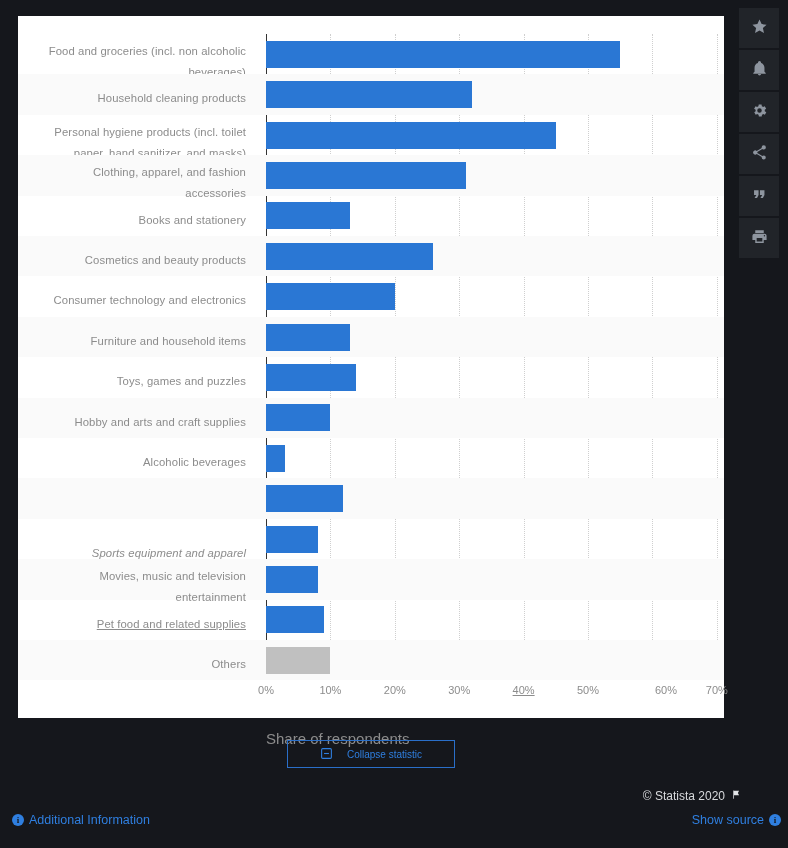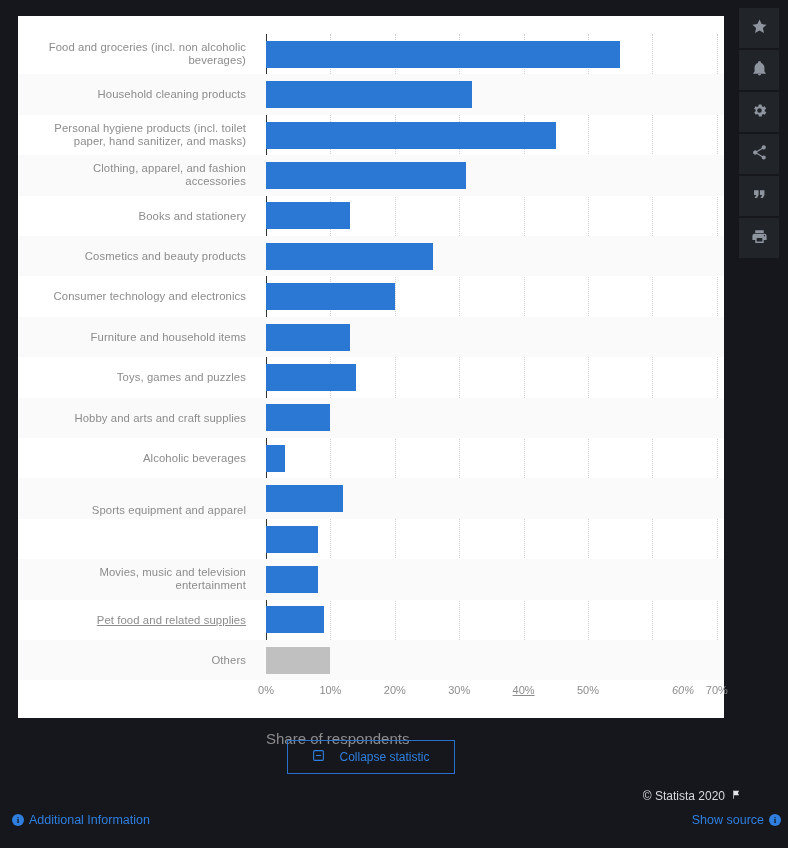--- a/index.html
+++ b/index.html
@@ -32,21 +32,21 @@
   }
   .chart-area { position: absolute; left: 0; top: 0; width: 706px; height: 702px; }
 
   .rowband {
     position: absolute; left: 0; width: 706px;
     background: #fafafa;
   }
   .rowlabel {
     position: absolute; left: 10px; width: 218px;
     text-align: right;
-    color: #8c8c8c; font-size: 11.3px; line-height: 13px;
+    color: #8c8c8c; font-size: 11.3px; line-height: 21px;
     letter-spacing: 0.1px;
   }
   .gridline {
     position: absolute; top: 18px; width: 1px; height: 646px;
     border-left: 1px dotted #cfcfcf;
   }
   .axisline {
     position: absolute; left: 248px; top: 18px;
     width: 1px; height: 646px; background: #333333;
   }
@@ -60,23 +60,23 @@
     text-align: center; color: #8c8c8c; font-size: 11px;
   }
   .xtitle {
     position: absolute; top: 714px; left: 248px; width: 456px;
     color: #8c8c8c; font-size: 15px;
   }
 
   
   .collapse-btn {
     position: absolute; left: 287px; top: 740px;
-    width: 168px; height: 34px;
+    width: 168px; height: 28px;
     border: 1px solid #2a6fc9; background: transparent;
-    color: #2f7fe0; font-size: 12px;
+    color: #2f7fe0; font-size: 10px;
     display: flex; align-items: center; justify-content: center; gap: 14px;
     cursor: pointer; font-family: "Liberation Sans", sans-serif;
   }
   .collapse-btn svg { width: 13px; height: 13px; stroke: #2f7fe0; fill: none; }
 
   
   .copyright {
     position: absolute; right: 46px; top: 789px;
     color: #d8dadd; font-size: 12px;
     display: flex; align-items: center; gap: 6px;
@@ -110,21 +110,21 @@
         <div class="xtick" style="left: 312.4px;">10%</div>
         <div class="gridline" style="left: 376.8px;"></div>
         <div class="xtick" style="left: 376.8px;">20%</div>
         <div class="gridline" style="left: 441.2px;"></div>
         <div class="xtick" style="left: 441.2px;">30%</div>
         <div class="gridline" style="left: 505.6px;"></div>
         <div class="xtick" style="left: 505.6px; text-decoration: underline;">40%</div>
         <div class="gridline" style="left: 570px;"></div>
         <div class="xtick" style="left: 570px;">50%</div>
         <div class="gridline" style="left: 634.4px;"></div>
-        <div class="xtick" style="left: 665px; font-style: italic;">60%</div>
+        <div class="xtick" style="left: 648px;">60%</div>
         <div class="gridline" style="left: 698.8px;"></div>
         <div class="xtick" style="left: 698.8px;">70%</div>
         <div class="rowlabel" style="top: 25px;">Food and groceries (incl. non alcoholic<br>beverages)</div>
         <div class="bar" style="top: 24.7px; width: 354.2px;"></div>
         <div class="rowband" style="top: 58.4px; height: 40.4px;"></div>
         <div class="rowlabel" style="top: 72.4px;">Household cleaning products</div>
         <div class="bar" style="top: 65.1px; width: 206.08px;"></div>
         <div class="rowlabel" style="top: 105.8px;">Personal hygiene products (incl. toilet<br>paper, hand sanitizer, and masks)</div>
         <div class="bar" style="top: 105.5px; width: 289.8px;"></div>
         <div class="rowband" style="top: 139.2px; height: 40.4px;"></div>
@@ -142,21 +142,21 @@
         <div class="bar" style="top: 307.5px; width: 83.72px;"></div>
         <div class="rowlabel" style="top: 355.2px;">Toys, games and puzzles</div>
         <div class="bar" style="top: 347.9px; width: 90.16px;"></div>
         <div class="rowband" style="top: 381.6px; height: 40.4px;"></div>
         <div class="rowlabel" style="top: 395.6px;">Hobby and arts and craft supplies</div>
         <div class="bar" style="top: 388.3px; width: 64.4px;"></div>
         <div class="rowlabel" style="top: 436px;">Alcoholic beverages</div>
         <div class="bar" style="top: 428.7px; width: 19.32px;"></div>
         <div class="rowband" style="top: 462.4px; height: 40.4px;"></div>
         <div class="bar" style="top: 469.1px; width: 77.28px;"></div>
-        <div class="rowlabel" style="top: 488px;">Sports equipment and apparel</div>
+        <div class="rowlabel" style="top: 527px; font-style: italic;">Sports equipment and apparel</div>
         <div class="bar" style="top: 509.5px; width: 51.52px;"></div>
         <div class="rowband" style="top: 543.2px; height: 40.4px;"></div>
         <div class="rowlabel" style="top: 550.2px;">Movies, music and television<br>entertainment</div>
         <div class="bar" style="top: 549.9px; width: 51.52px;"></div>
         <div class="rowlabel" style="top: 597.6px; text-decoration: underline;">Pet food and related supplies</div>
         <div class="bar" style="top: 590.3px; width: 57.96px;"></div>
         <div class="rowband" style="top: 624px; height: 40.4px;"></div>
         <div class="rowlabel" style="top: 638px;">Others</div>
         <div class="bar other" style="top: 630.7px; width: 64.4px;"></div>
       </div>

